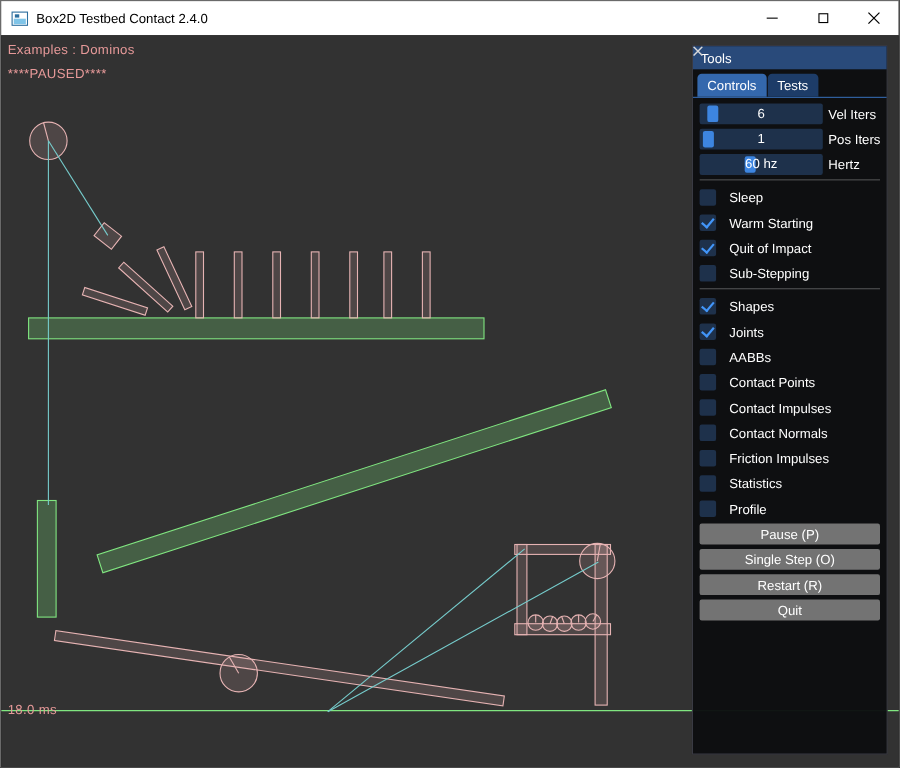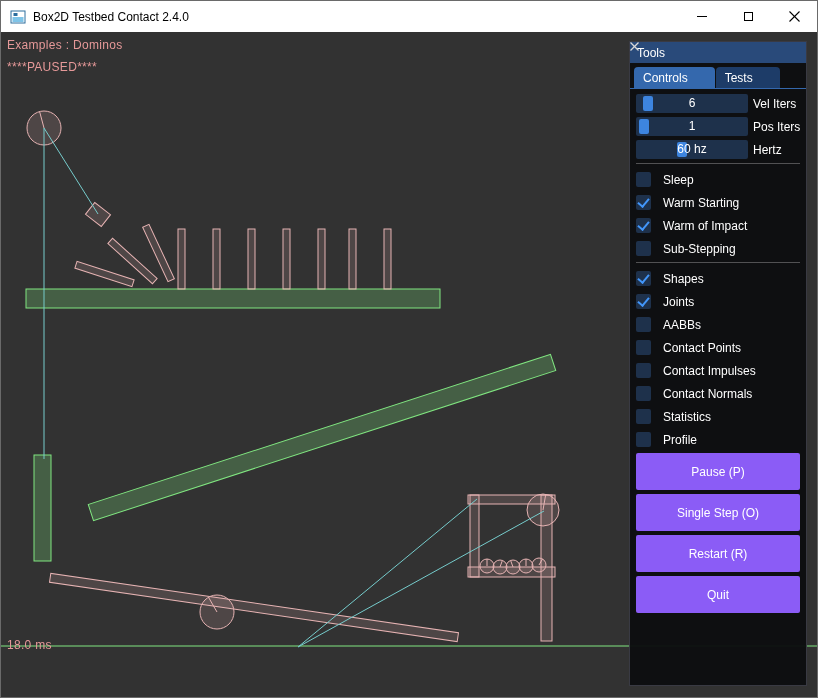--- a/index.html
+++ b/index.html
@@ -23,34 +23,34 @@
   .ov-stats{top:606px;}
   
   .panel{position:absolute;left:628px;top:9px;width:178px;height:645px;z-index:3;
     background:rgba(13,14,16,0.96);border:1px solid rgba(110,110,128,0.45);box-sizing:border-box;
     color:#fff;font-size:12px;}
   .panel-title{height:21px;background:#294a7a;display:flex;align-items:center;
     justify-content:space-between;padding:0 7px;}
   .panel-close{width:14px;height:14px;display:flex;align-items:center;justify-content:center;}
   .tabbar{display:flex;align-items:flex-end;padding:3px 4px 0 4px;height:26px;
     box-sizing:border-box;border-bottom:1px solid #3468ad;}
-  .tab{padding:4px 27px 3px 9px;background:#1d3c68;border-radius:4px 4px 0 0;margin-right:1px;}
+  .tab{padding:4px 9px 3px 9px;background:#1d3c68;border-radius:4px 4px 0 0;margin-right:1px;}
   .tab.active{background:#3468ad;}
   .panel-body{padding:5px 6px 0 6px;}
   .row{display:flex;align-items:center;height:19px;margin-bottom:4px;}
   .track{position:relative;width:112px;height:19px;background:#1e314b;border-radius:2px;flex:none;}
   .grab{position:absolute;top:2px;width:10px;height:15px;background:#3d85e0;border-radius:2px;}
   .val{position:absolute;left:0;right:0;text-align:center;line-height:19px;z-index:1;}
   .rlabel{margin-left:5px;white-space:nowrap;}
   .cbox{width:15px;height:15px;background:#1e314b;border-radius:2px;margin-right:7px;
     display:flex;align-items:center;justify-content:center;flex:none;}
   .check{width:5px;height:9px;border-right:2px solid #4296fa;border-bottom:2px solid #4296fa;
     transform:rotate(40deg);margin-top:-2px;}
   .sep{height:1px;background:rgba(255,255,255,0.28);margin:4px 0 6px 0;}
-  .pbutton{height:37px;background:#8b5cf6;border-radius:2px;display:flex;align-items:center;
+  .pbutton{height:19px;background:#737373;border-radius:2px;display:flex;align-items:center;
     justify-content:center;margin-bottom:4px;}
   #buttons{margin-top:2px;}
 </style>
 </head>
 <body>
 
 <div class="window">
 
   <div class="titlebar">
     <span class="app-icon">
@@ -172,21 +172,21 @@
             <div class="row">
               <span class="cbox">
                 <span class="check"></span>
               </span>
               <span class="rlabel">Warm Starting</span>
             </div>
             <div class="row">
               <span class="cbox">
                 <span class="check"></span>
               </span>
-              <span class="rlabel">Warm of Impact</span>
+              <span class="rlabel">Quit of Impact</span>
             </div>
             <div class="row">
               <span class="cbox"></span>
               <span class="rlabel">Sub-Stepping</span>
             </div>
           </div>
         <div class="sep"></div>
         <div id="group1">
             <div class="row">
               <span class="cbox">
@@ -208,20 +208,24 @@
               <span class="cbox"></span>
               <span class="rlabel">Contact Points</span>
             </div>
             <div class="row">
               <span class="cbox"></span>
               <span class="rlabel">Contact Impulses</span>
             </div>
             <div class="row">
               <span class="cbox"></span>
               <span class="rlabel">Contact Normals</span>
+            </div>
+            <div class="row">
+              <span class="cbox"></span>
+              <span class="rlabel">Friction Impulses</span>
             </div>
             <div class="row">
               <span class="cbox"></span>
               <span class="rlabel">Statistics</span>
             </div>
             <div class="row">
               <span class="cbox"></span>
               <span class="rlabel">Profile</span>
             </div>
           </div>

